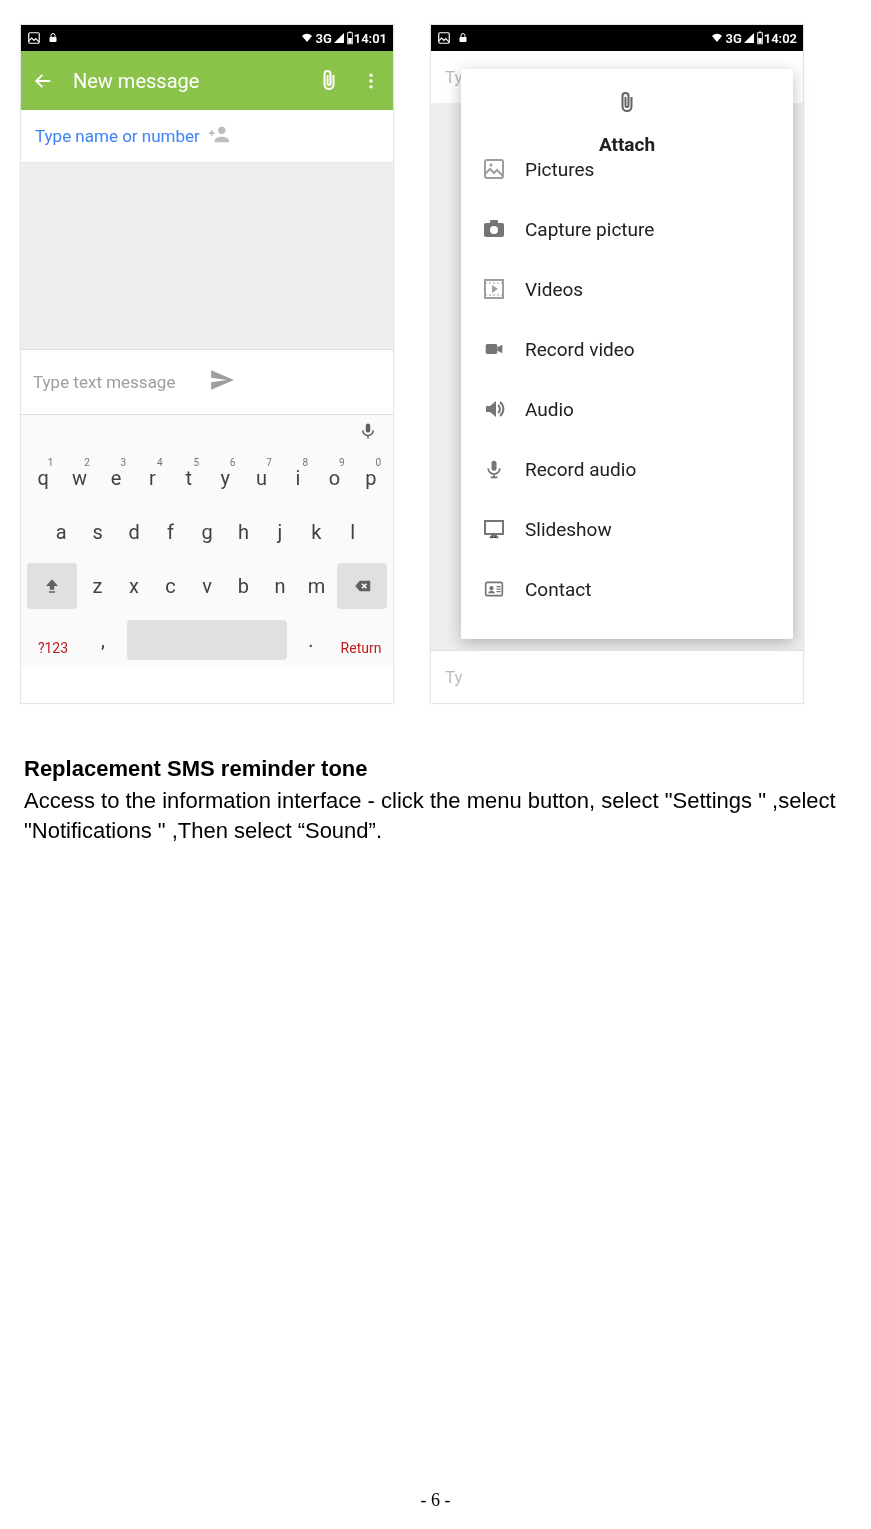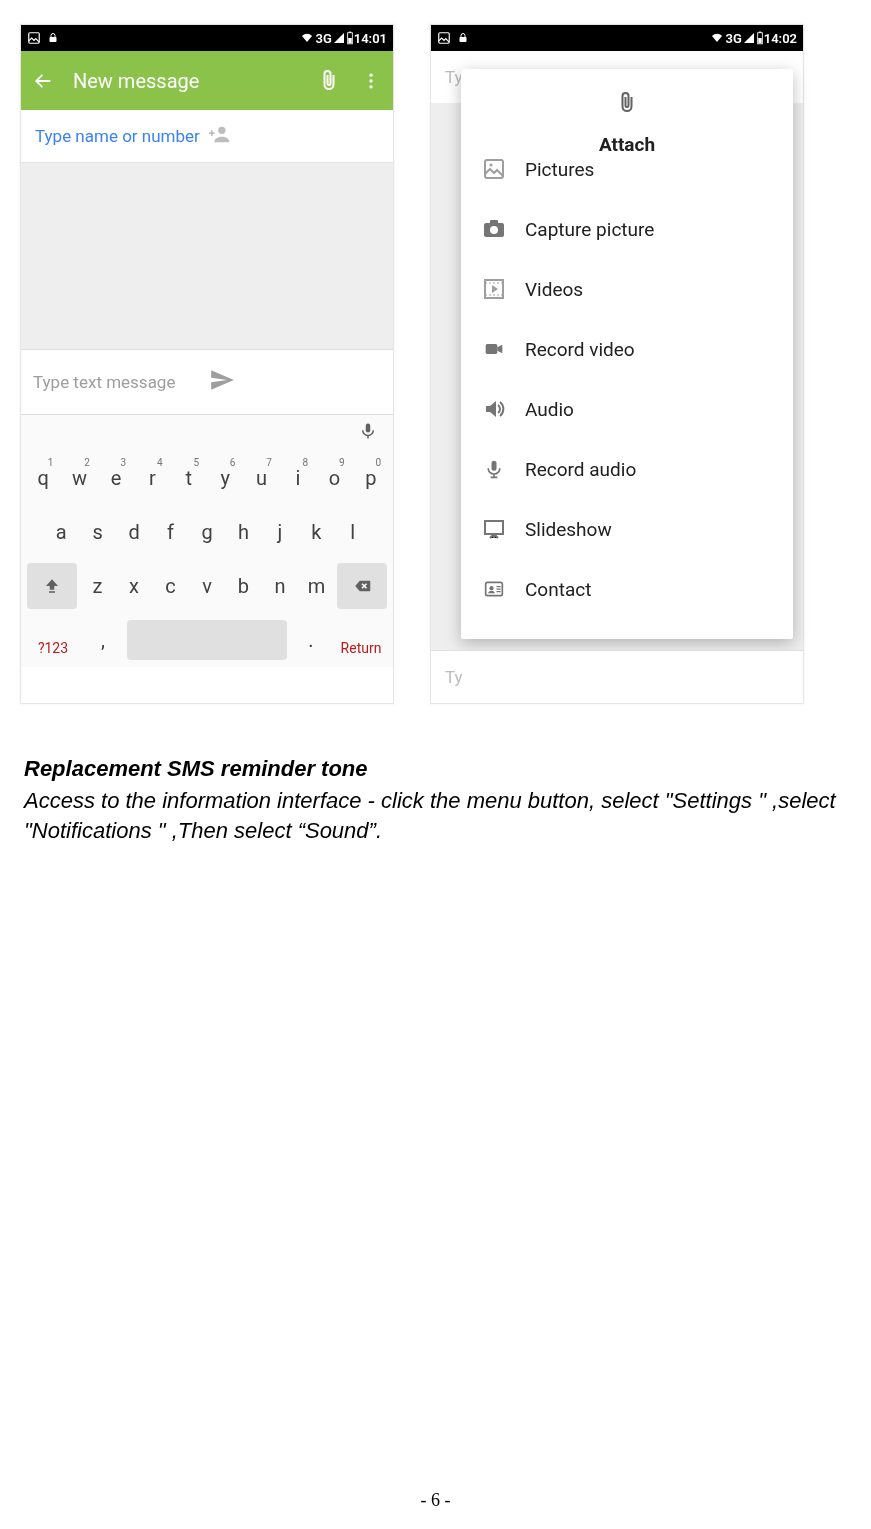--- a/index.html
+++ b/index.html
@@ -109,21 +109,21 @@
     background:#fff; border-radius:2px; box-shadow:0 4px 16px rgba(0,0,0,0.25);
     padding: 22px 20px 20px 20px;
   }
   .attach-item {
     display:flex; align-items:center; gap:18px; height:60px; font-size:19px; color:#212121;
   }
   .attach-item.header { font-weight:700; height:48px;flex-direction:column; }
   .attach-icon { width:26px; height:26px; display:flex; align-items:center; justify-content:center; }
 
   
-  .doc-text { margin-top: 52px; padding: 0 4px; font-style: italic; }
+  .doc-text { margin-top: 52px; padding: 0 4px; }
   .doc-heading { font-family: Arial; font-size: 22px; font-weight:700; color:#000; margin-bottom:4px; }
   .doc-para { font-family: Arial; font-size: 22px; color:#000; line-height:1.35; }
 
   .page-num {
     position:absolute; bottom:18px; left:0; right:0; text-align:center;
     font-family:"Times New Roman", serif; font-size:18px; color:#000;
   }
 </style>
 </head>
 <body>

